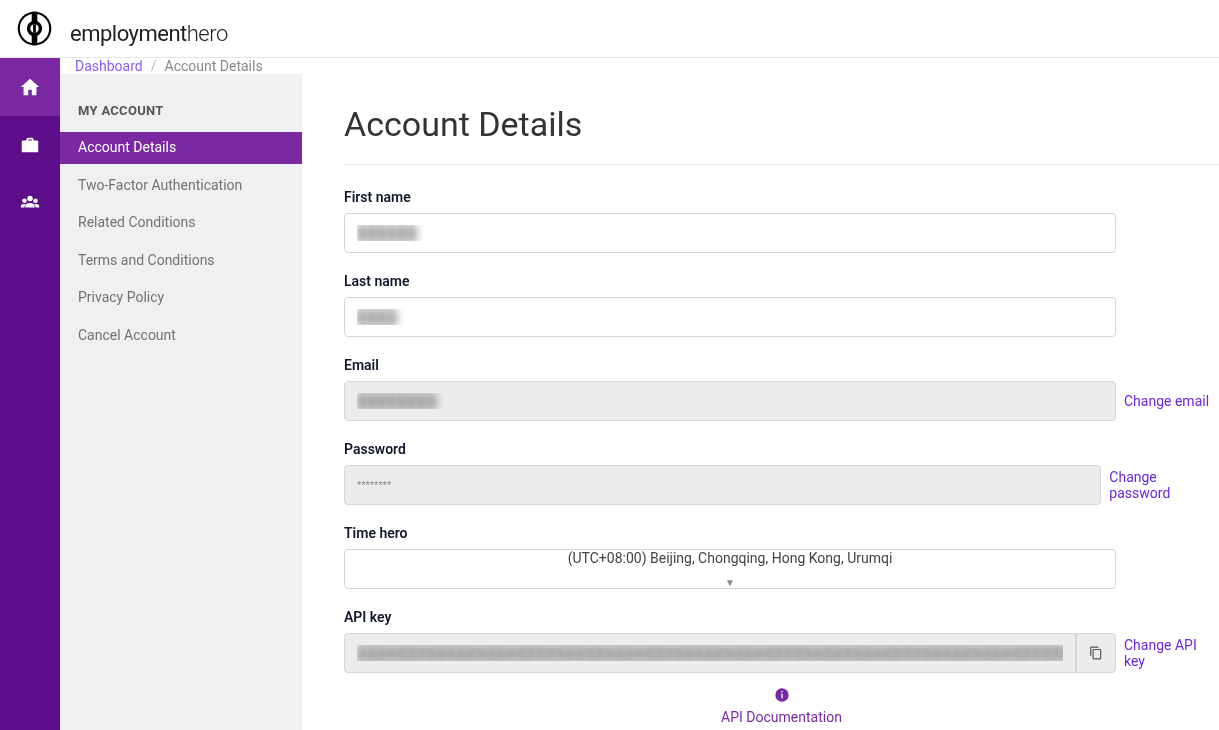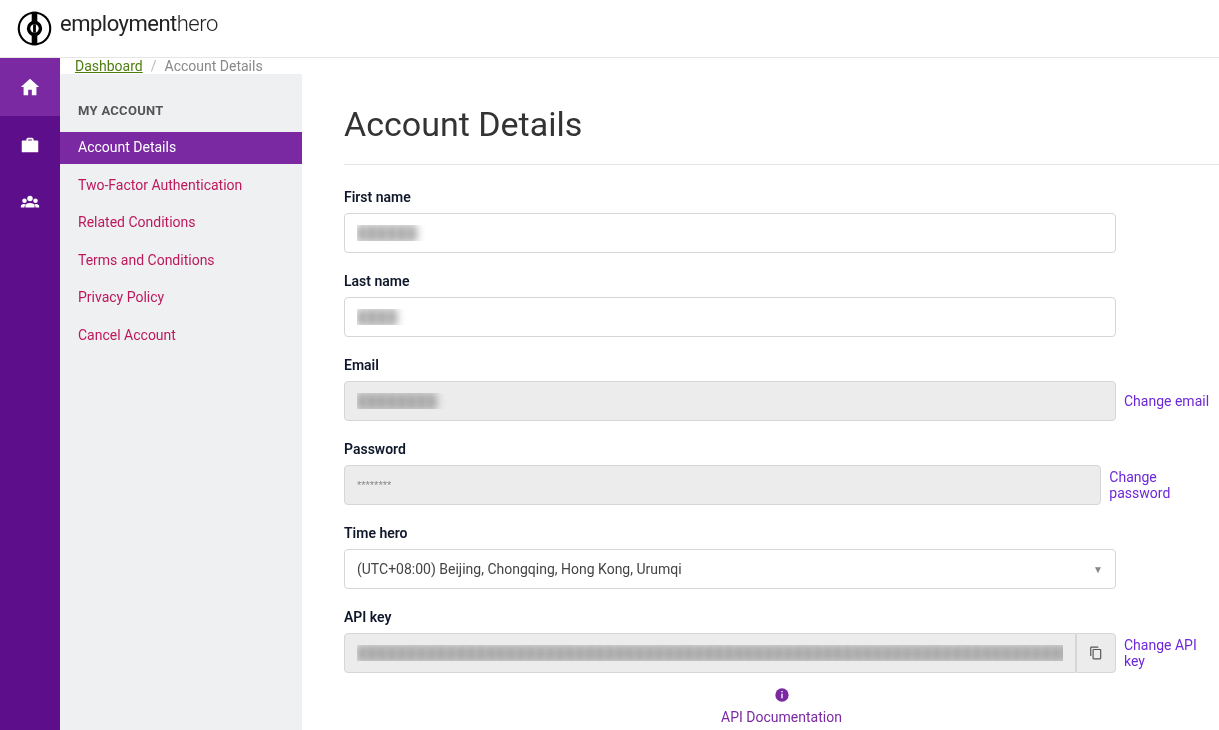--- a/index.html
+++ b/index.html
@@ -19,22 +19,22 @@
     .header {
       height: 58px;
       border-bottom: 1px solid #e5e5e5;
       display: flex;
       align-items: center;
       padding-left: 17px;
       background: #fff;
     }
     .logo-wrap {
       display: flex;
-      align-items: flex-start;
-      gap: 8px;
+      align-items: flex-end;
+      gap: 18px;
     }
     .logo-icon {
       width: 35px;
       height: 35px;
       position: relative;
     }
     .logo-icon svg {
       width: 35px;
       height: 35px;
     }
@@ -83,23 +83,22 @@
     .breadcrumb {
       height: 60px;
       padding: 0 15px;
       display: flex;
       align-items: center;
       font-size: 14px;
       background: #fff;
       color: #888;
     }
     .bc-link {
-      color: #4d7c0f;
-      cursor: pointer;
-      text-decoration: underline;
+      color: #8b5cf6;
+      cursor: pointer;
     }
     .bc-sep {
       margin: 0 8px;
       color: #bbb;
     }
     .bc-current {
       color: #888;
     }
     .content-row {
       flex: 1;
@@ -113,21 +112,21 @@
     .sidebar-title {
       font-size: 13px;
       font-weight: 700;
       color: #555;
       padding: 0 18px 14px 18px;
       letter-spacing: 0.3px;
     }
     .sidebar-item {
       padding: 6px 18px;
       font-size: 14px;
-      color: #be185d;
+      color: #737373;
       cursor: pointer;
       line-height: 1.4;
       margin-bottom: 6px;
     }
     .sidebar-item.active {
       background: #7a29a3;
       color: #fff;
     }
     .page-content {
       flex: 1;
@@ -186,20 +185,21 @@
       border: 1px solid #d6d6d6;
       border-radius: 4px;
       padding: 0 12px;
       font-size: 14px;
       background: #fff;
       display: flex;
       align-items: center;
       justify-content: space-between;
       cursor: pointer;
       color: #444;
+      flex-direction: column;
     }
     .chevron {
       font-size: 10px;
       color: #888;
     }
     .action-link {
       color: #6d28d9;
       font-size: 14px;
       cursor: pointer;
     }

